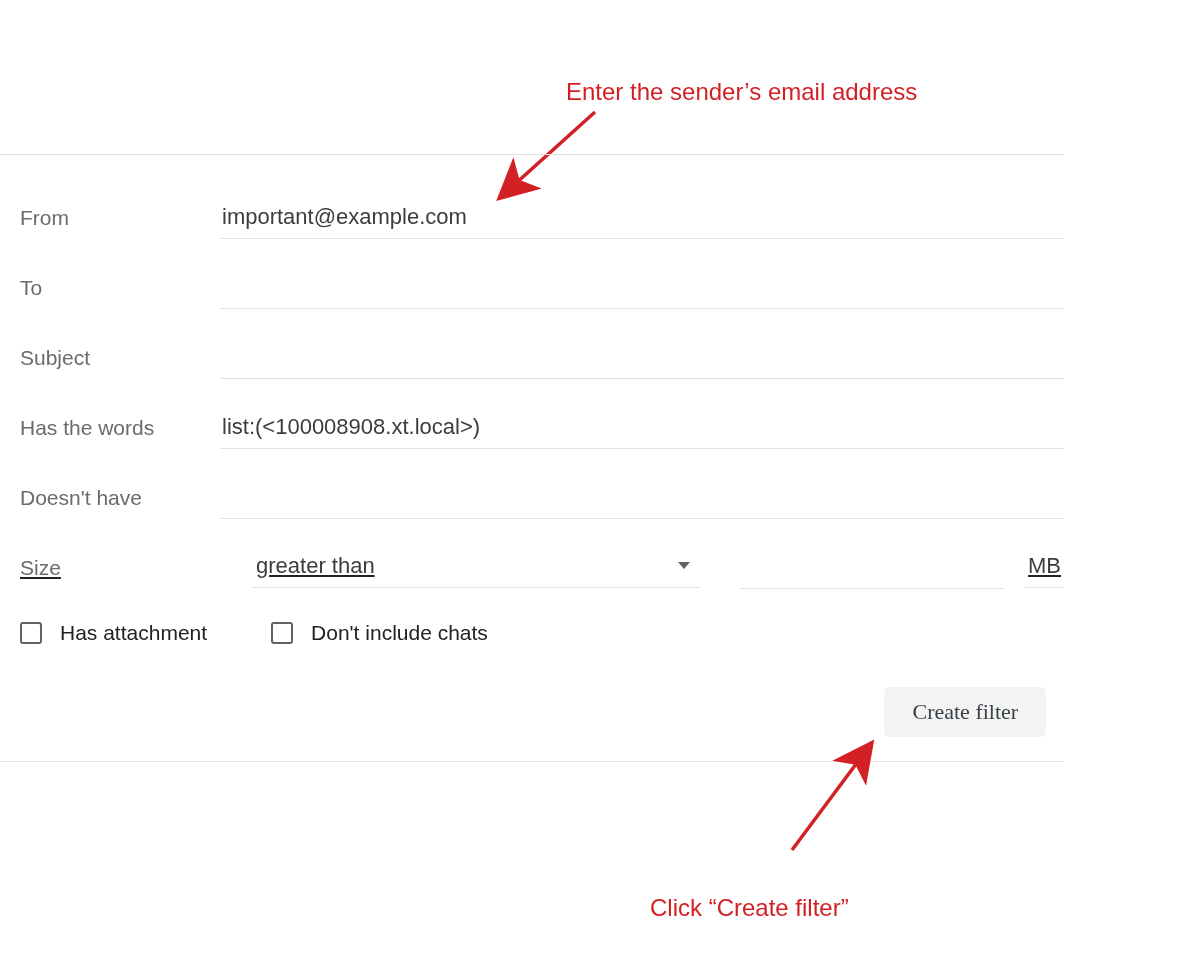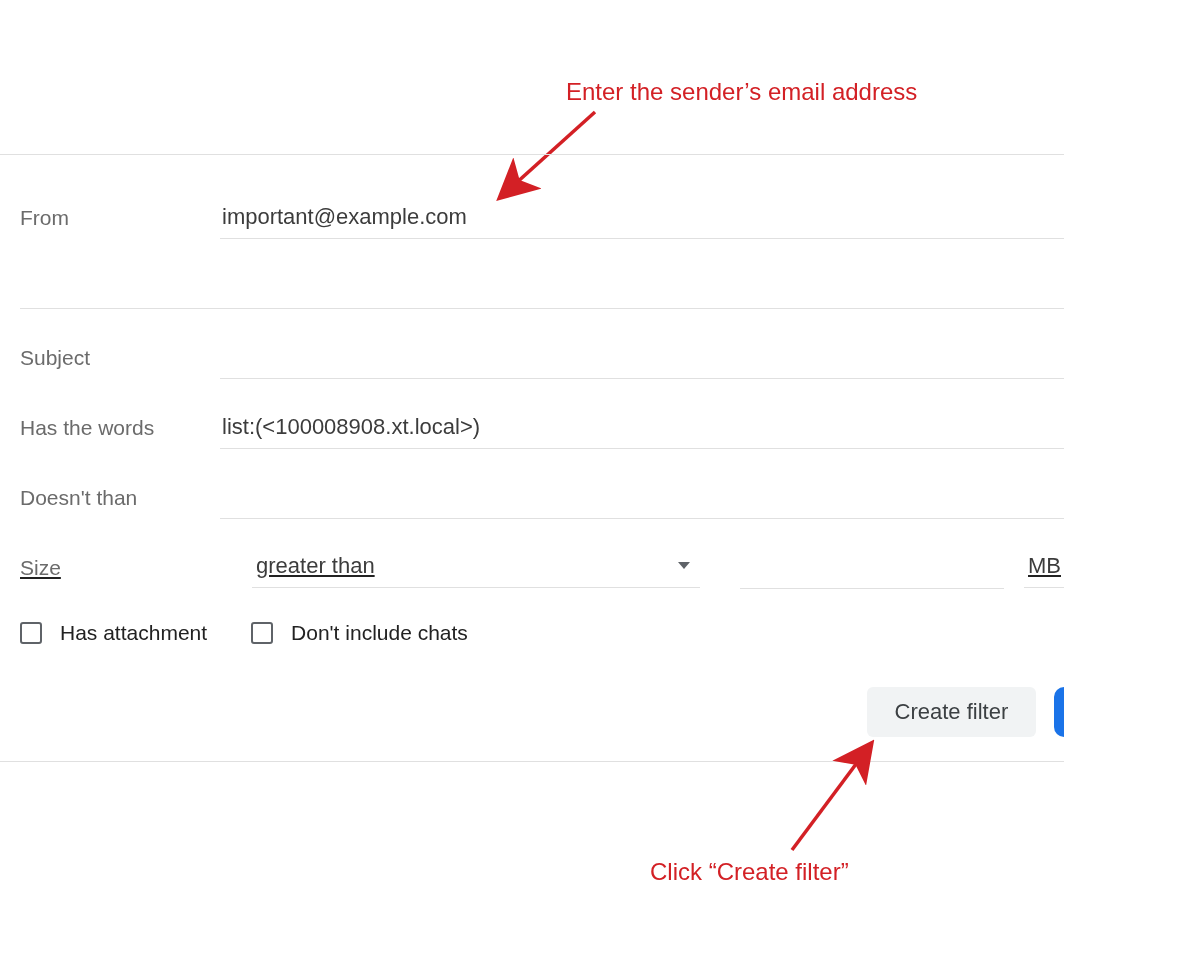--- a/index.html
+++ b/index.html
@@ -37,33 +37,33 @@
     display:flex;align-items:center;justify-content:space-between;
     font-size:22px;color:var(--text-main);padding:4px 4px 8px 4px;cursor:pointer;margin-left:32px;
   }
   .combo .caret{width:0;height:0;border-left:6px solid transparent;border-right:6px solid transparent;border-top:7px solid #5f6368;margin-left:8px;margin-right:6px;}
   .size-op{flex:0 0 440px;}
   .size-amt{flex:0 0 260px;margin-left:40px;}
   .size-amt .input{border-bottom:1px solid var(--border-light);}
   .size-unit{flex:0 0 220px;margin-left:24px;justify-content:flex-end;}
   .size-unit .unit-label{flex:1;text-align:left;}
 
-  .check-row{display:flex;align-items:center;gap:44px;padding:18px 20px 0 20px;font-size:21px;color:var(--text-dark);}
+  .check-row{display:flex;align-items:center;gap:64px;padding:18px 20px 0 20px;font-size:21px;color:var(--text-dark);}
   .cbx{display:flex;align-items:center;gap:18px;cursor:pointer;}
   .cbx .box{width:22px;height:22px;border:2.5px solid #5f6368;border-radius:3px;box-sizing:border-box;}
 
-  .btn-row{display:flex;justify-content:flex-end;gap:18px;padding:42px 20px 0 20px;}
+  .btn-row{display:flex;justify-content:flex-end;gap:18px;padding:42px 20px 0 20px;font-family:Liberation Serif, serif;}
   .btn{height:50px;padding:0 28px;border:none;border-radius:6px;font-size:22px;cursor:pointer;font-family:inherit;}
   .btn-secondary{background:var(--btn-secondary-bg);color:#3c4043;}
   .btn-primary{background:var(--btn-primary);color:#fff;font-weight:500;border-radius:10px;}
 
   
   .annot{position:absolute;color:var(--accent-red);font-size:24px;font-family:"Segoe UI",Arial,sans-serif;}
   .annot1{left:566px;top:78px;}
-  .annot2{left:650px;top:858px;}
+  .annot2{left:650px;top:894px;}
   .arrow-svg{position:absolute;overflow:visible;}
 </style>
 </head>
 <body>
 
 <div class="stage">
 
   <div class="annot annot1">Enter the sender’s email address</div>
 
   <svg class="arrow-svg" style="left:0;top:0;width:1200px;height:960px;">
@@ -78,41 +78,42 @@
   <div class="panel">
 
     <div class="row">
       <div class="label">From</div>
       <div class="field">
         <input class="input" value="important@example.com" style="">
       </div>
     </div>
 
     <div class="row">
+      <div class="label">To</div>
       <div class="field">
         <input class="input" value="" style="">
       </div>
     </div>
 
     <div class="row">
       <div class="label">Subject</div>
       <div class="field">
         <input class="input" value="" style="">
       </div>
     </div>
 
     <div class="row">
       <div class="label">Has the words</div>
       <div class="field">
         <input class="input" value="list:(&lt;100008908.xt.local&gt;)" style="">
       </div>
     </div>
 
     <div class="row">
-      <div class="label">Doesn't than</div>
+      <div class="label">Doesn't have</div>
       <div class="field">
         <input class="input" value="" style="">
       </div>
     </div>
 
     <div class="size-row">
       <div class="label">Size</div>
 
       <div class="combo size-op">
         <span>greater than</span>

